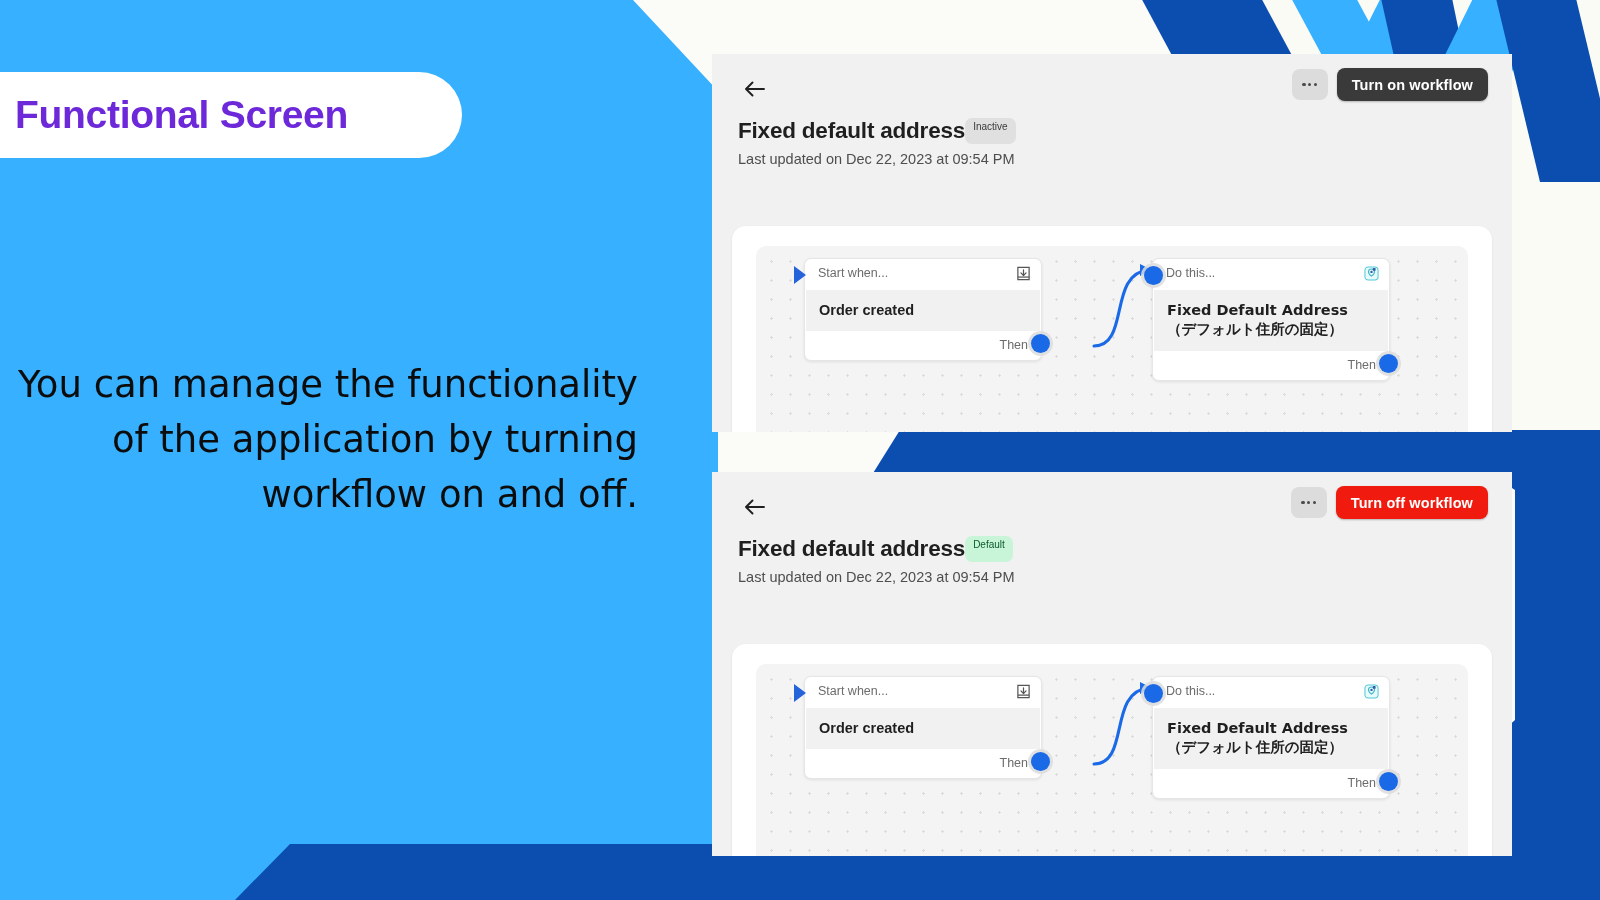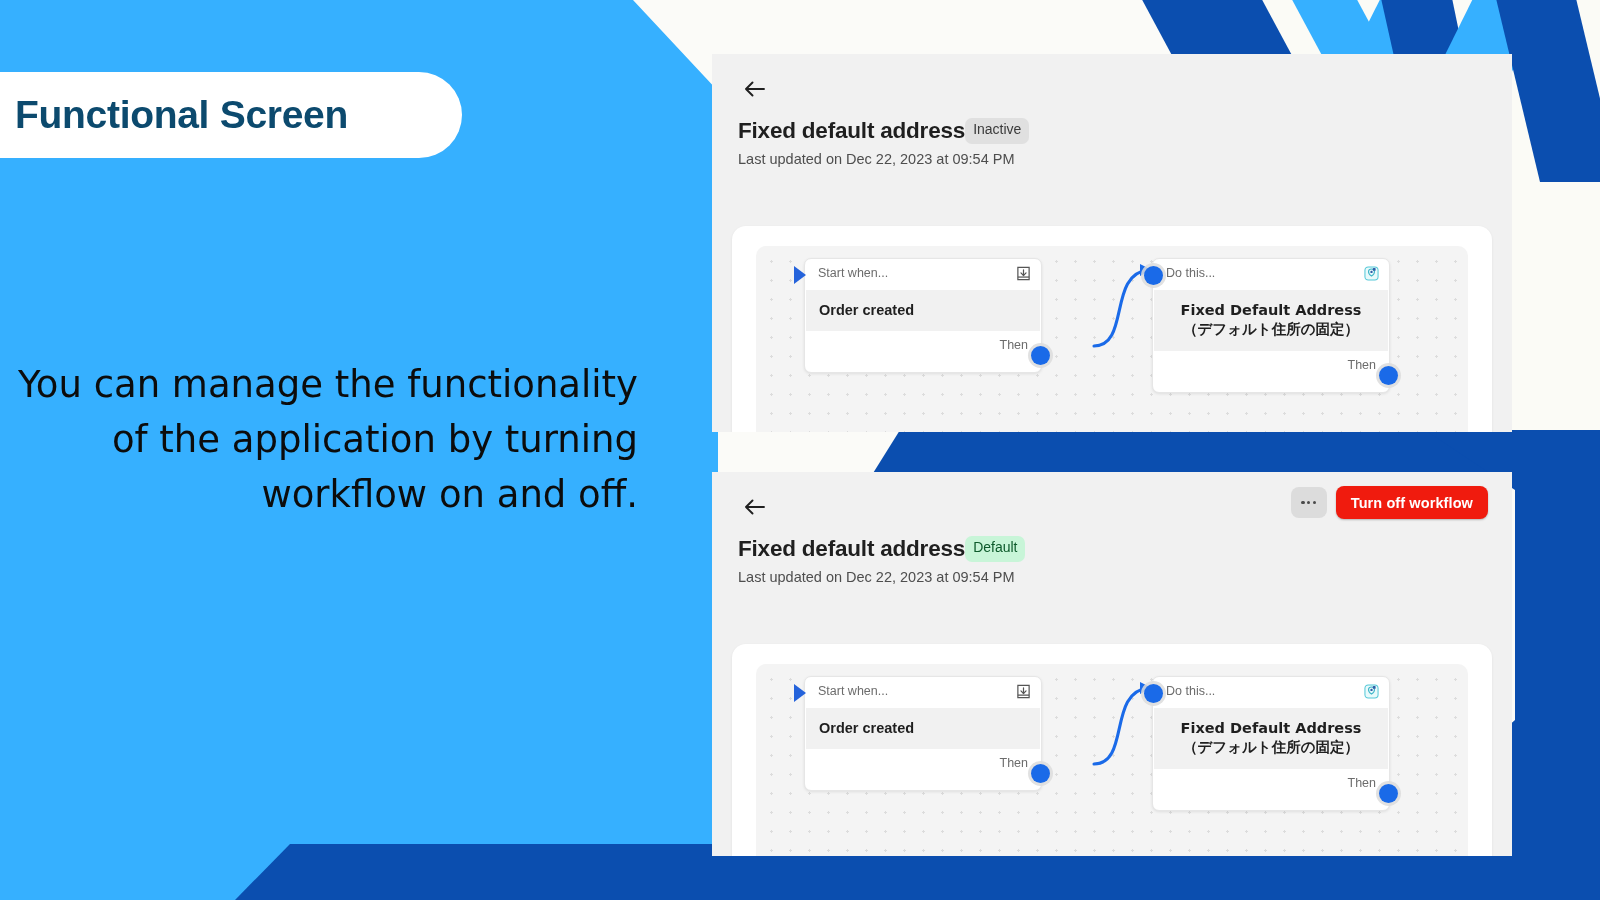--- a/index.html
+++ b/index.html
@@ -75,21 +75,21 @@
     background: #FFFFFF;
     border-radius: 0 44px 44px 0;
     display: flex;
     align-items: center;
     box-sizing: border-box;
     padding-left: 55px;
   }
   .title-pill .txt {
     font-size: 39px;
     font-weight: bold;
-    color: #0c4a6e;
+    color: #6d28d9;
     letter-spacing: -0.3px;
     white-space: nowrap;
   }
 
   .body-copy {
     position: absolute;
     left: 18px;
     top: 358px;
     width: 620px;
     text-align: right;
@@ -174,21 +174,21 @@
     top: 64px;
     display: flex;
   }
   .page-title {
     font-size: 22.5px;
     font-weight: bold;
     color: #1F1F1F;
     letter-spacing: -0.2px;
   }
   .status-badge {
-    font-size: 14px;
+    font-size: 10px;
     padding: 2.5px 8px;
     border-radius: 7px;
     color: #2b2b2b;
     white-space: nowrap;
   }
   .status-badge.inactive { background: #E0E0E0; color: #3a3a3a; }
   .status-badge.active   { background: #C8F5D8; color: #0d5a2b; }
 
   .last-updated {
     position: absolute;
@@ -247,21 +247,21 @@
     padding: 11px 13px;
     font-size: 14.5px;
     font-weight: bold;
     color: #1f1f1f;
     line-height: 1.34;
   }
   .node-then {
     text-align: right;
     font-size: 12.5px;
     color: #6c6c6c;
-    padding: 7px 13px 20px 0;
+    padding: 7px 13px 8px 0;
   }
 
   .node-flag {
     position: absolute;
     left: -11px;
     top: 7px;
     width: 0; height: 0;
     border-top: 9px solid transparent;
     border-bottom: 9px solid transparent;
     border-left: 12px solid #2563DB;
@@ -273,21 +273,21 @@
     border-radius: 50%;
     background: #1A6AE8;
     box-shadow: 0 0 0 3px rgba(220,220,220,.85);
   }
 
   .icon-inbox svg, .icon-app svg { display: block; }
 
   .connector { position: absolute; left: 0; top: 0; overflow: visible; }
 
   
-  .jp { font-family: "DejaVu Sans", sans-serif; text-align: center; }
+  .jp { font-family: "DejaVu Sans", sans-serif; }
 </style>
 </head>
 <body>
 
 <div id="stage">
 
   <div class="bg-rightwhite"></div>
   <div class="bg-lightblue"></div>
 
   <svg class="chev" style="left:1110px;top:0;width:490px;height:182px;" viewBox="0 0 490 182" preserveAspectRatio="none">
@@ -313,20 +313,28 @@
 
   <div class="panel panel-top">
     <div class="panel-inner">
 
       <div class="back-arrow">
         <svg width="22" height="18" viewBox="0 0 22 18" fill="none">
           <path d="M20 9H2M2 9L8.5 2.5M2 9L8.5 15.5" stroke="#202020" stroke-width="1.9" stroke-linecap="round" stroke-linejoin="round"></path>
         </svg>
       </div>
 
+      <div class="topbar-right">
+        <div class="dots-btn">
+          <span></span>
+            <span></span>
+            <span></span>
+        </div>
+        <div class="wf-btn dark">Turn on workflow</div>
+      </div>
 
       <div class="page-title-row">
         <div class="page-title">Fixed default address</div>
         <div class="status-badge inactive">Inactive</div>
       </div>
 
       <div class="last-updated">Last updated on Dec 22, 2023 at 09:54 PM</div>
 
       <div class="wf-card">
         <div class="wf-canvas">

